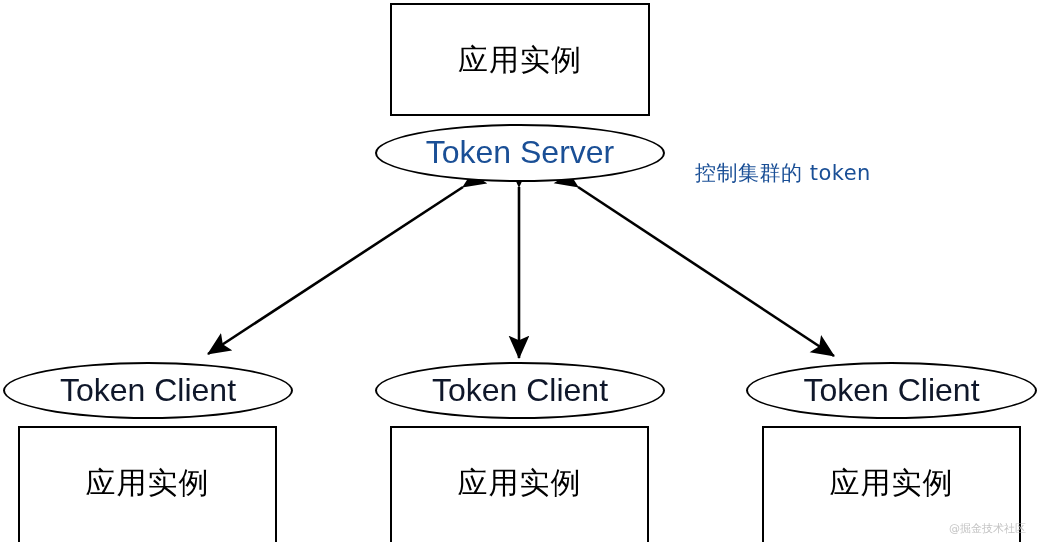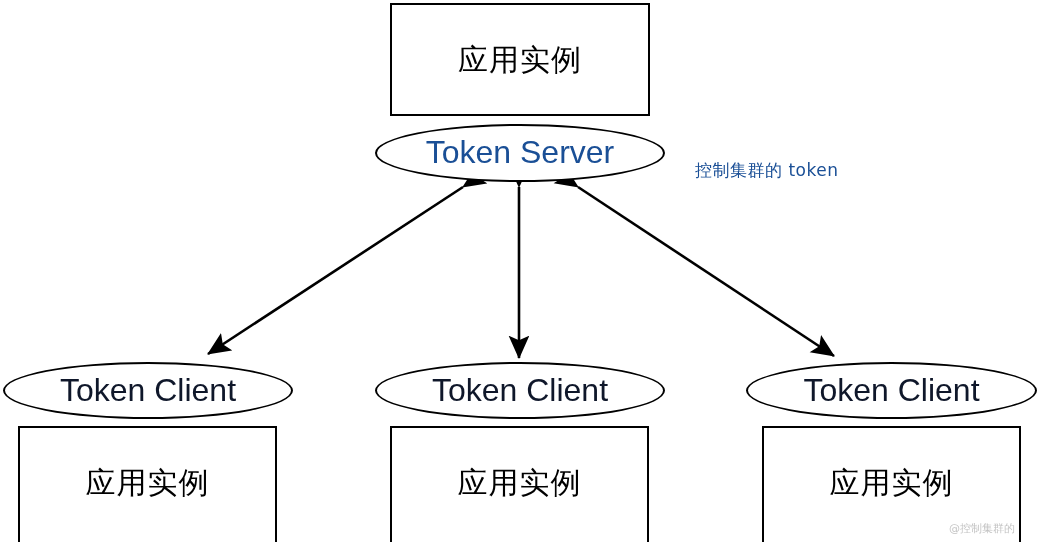--- a/index.html
+++ b/index.html
@@ -52,21 +52,21 @@
   }
   .ellipse.server {
     color: #1a4f96;
   }
   .ellipse.client {
     color: #0f172a;
   }
   .annotation {
     position: absolute;
     color: #1a4f96;
-    font-size: 17px;
+    font-size: 21px;
     font-family: "DejaVu Sans", "Liberation Sans", sans-serif;
     white-space: nowrap;
     letter-spacing: 0.5px;
   }
   .watermark {
     position: absolute;
     color: #b9b9b9;
     font-size: 11px;
     font-family: "DejaVu Sans", "Liberation Sans", sans-serif;
     white-space: nowrap;
@@ -119,15 +119,15 @@
   </div>
 
   <div class="node ellipse client" style="left:746px; top:362px; width:291px; height:57px;">
     <span>Token Client</span>
   </div>
 
   <div class="node box" style="left:762px; top:426px; width:259px; height:120px;">
     <span style="position:relative; top:-4px;">应用实例</span>
   </div>
 
-  <div class="watermark" style="left:949px; top:521px;">@控制集群的</div>
+  <div class="watermark" style="left:949px; top:521px;">@掘金技术社区</div>
 
 </div>
 
 </body></html>

